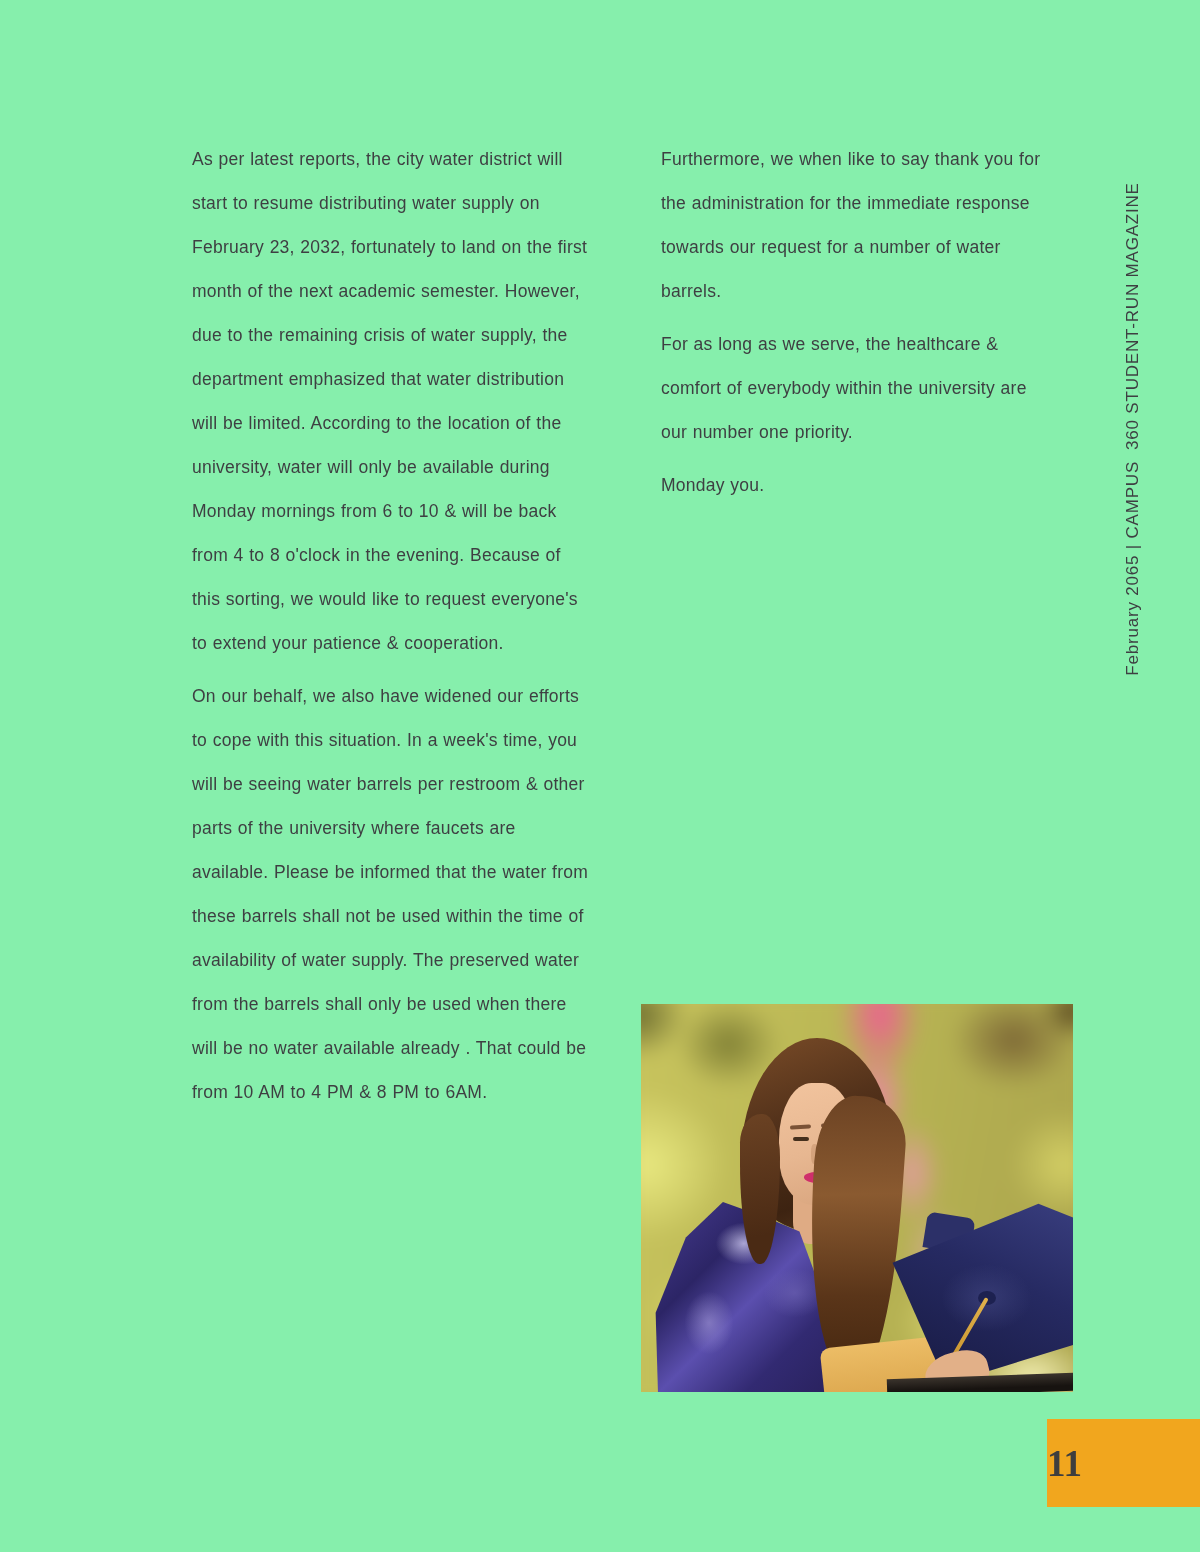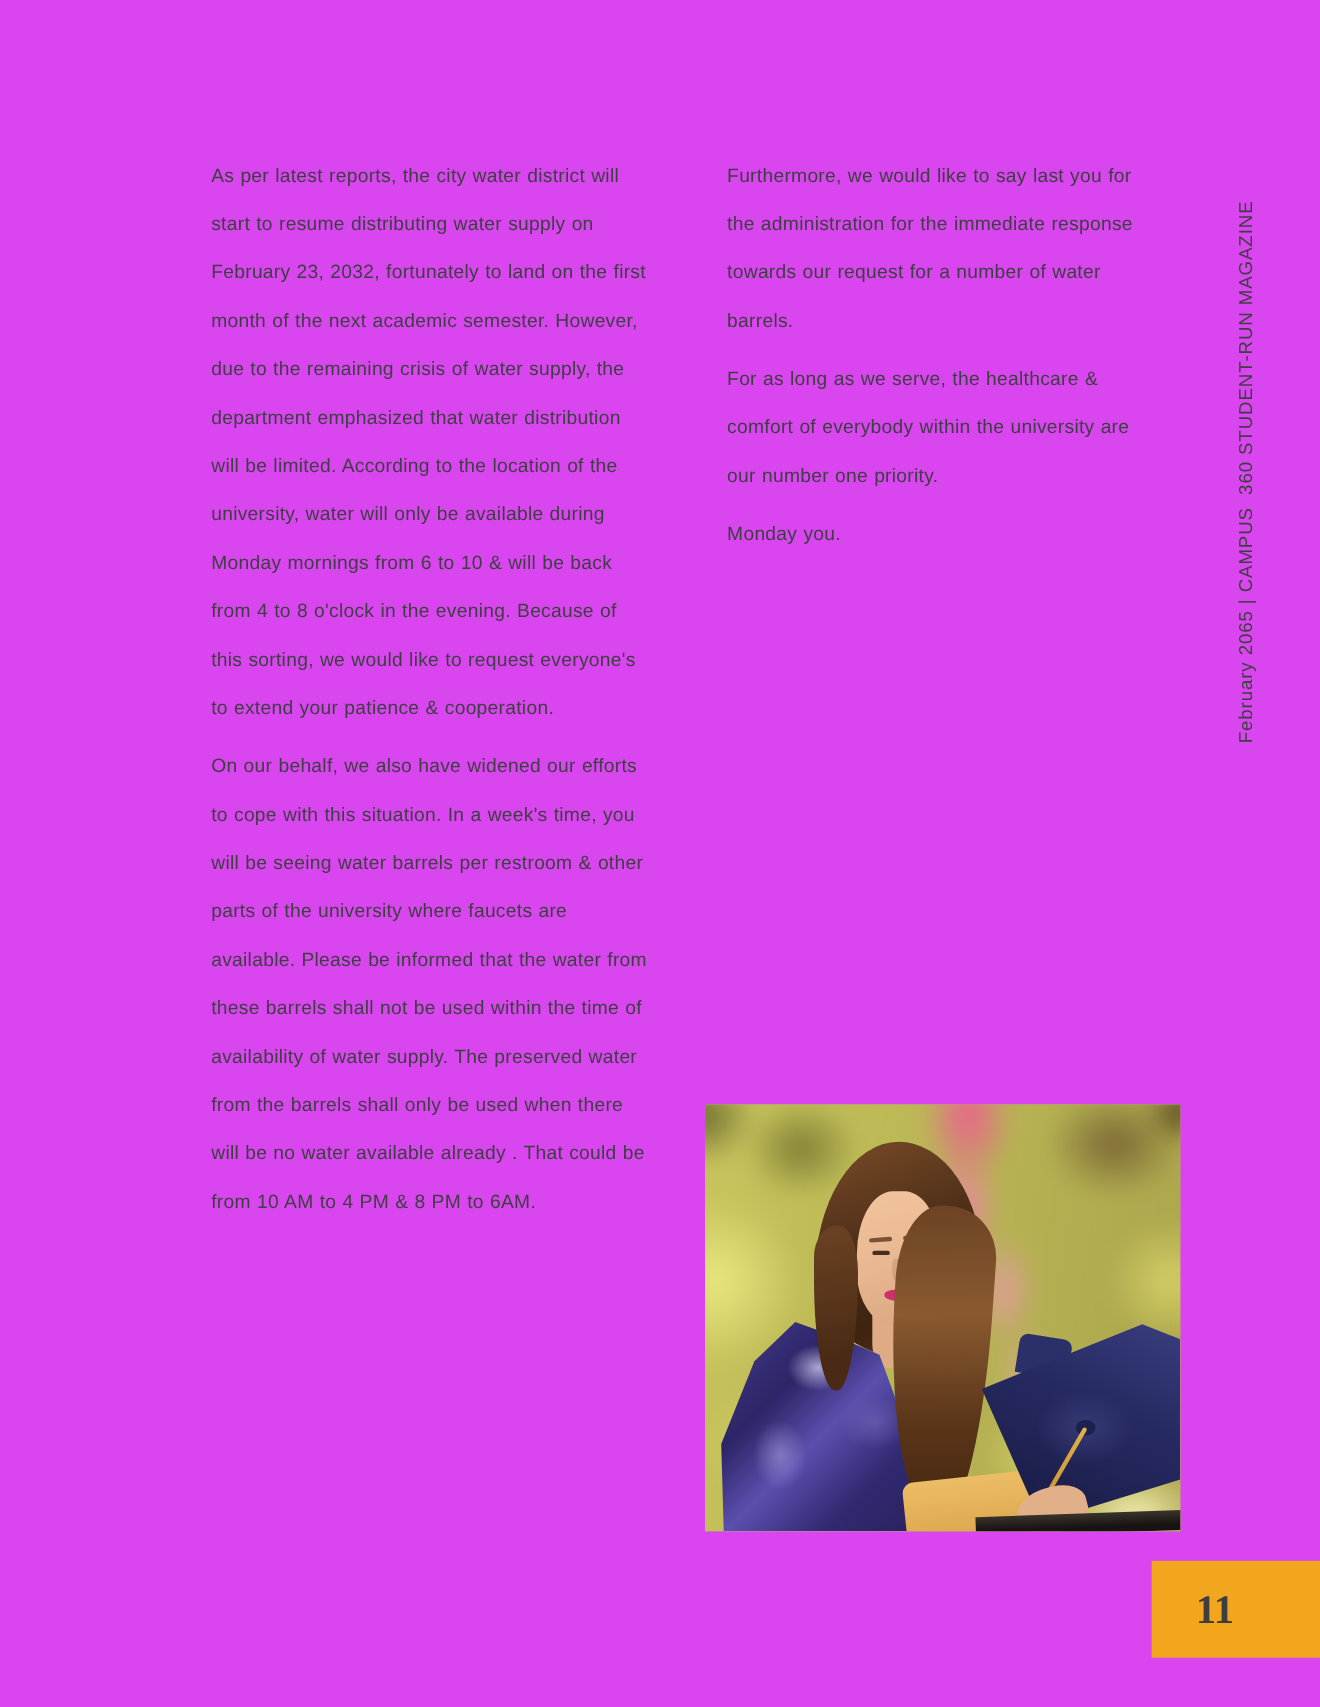--- a/index.html
+++ b/index.html
@@ -167,40 +167,39 @@
   }
 
   
   .page-number-box {
     position: absolute;
     left: 1047px; top: 1419px;
     width: 153px; height: 88px;
     display: flex; align-items: center;
   }
   .page-number {
-    margin-left: 40px;
     font-family: "Liberation Serif", serif;
     font-weight: bold;
     font-size: 37px;
     color: #3e3e3e;
     text-align: right;
   }
 </style>
 </head>
 <body>
 
-<div class="page" style="background: #d946ef;">
+<div class="page" style="background: #86efac;">
 
   <div class="col col-left" style="color: rgb(62, 63, 66);">
     <p>As per latest reports, the city water district will start to resume distributing water supply on February 23, 2032, fortunately to land on the first month of the next academic semester. However, due to the remaining crisis of water supply, the department emphasized that water distribution will be limited. According to the location of the university, water will only be available during Monday mornings from 6 to 10 &amp; will be back from 4 to 8 o'clock in the evening. Because of this sorting, we would like to request everyone's to extend your patience &amp; cooperation.</p>
     <p>On our behalf, we also have widened our efforts to cope with this situation. In a week's time, you will be seeing water barrels per restroom &amp; other parts of the university where faucets are available. Please be informed that the water from these barrels shall not be used within the time of availability of water supply. The preserved water from the barrels shall only be used when there will be no water available already . That could be from 10 AM to 4 PM &amp; 8 PM to 6AM.</p>
   </div>
 
   <div class="col col-right" style="color: rgb(62, 63, 66);">
-    <p>Furthermore, we would like to say last you for the administration for the immediate response towards our request for a number of water barrels.</p>
+    <p>Furthermore, we when like to say thank you for the administration for the immediate response towards our request for a number of water barrels.</p>
     <p>For as long as we serve, the healthcare &amp; comfort of everybody within the university are our number one priority.</p>
     <p>Monday you.</p>
   </div>
 
   <div class="sidebar-vertical" style="color: rgb(62, 63, 66);">February 2065 | CAMPUS  360 STUDENT-RUN MAGAZINE</div>
 
   <div class="photo" title="Woman with long brown hair wearing a purple satin graduation gown, holding a navy mortarboard cap with a gold tassel, outdoors against blurred yellow-green foliage with pink blossoms">
     <div class="bokeh"></div>
     <div class="hair-back"></div>
     <div class="neck"></div>

